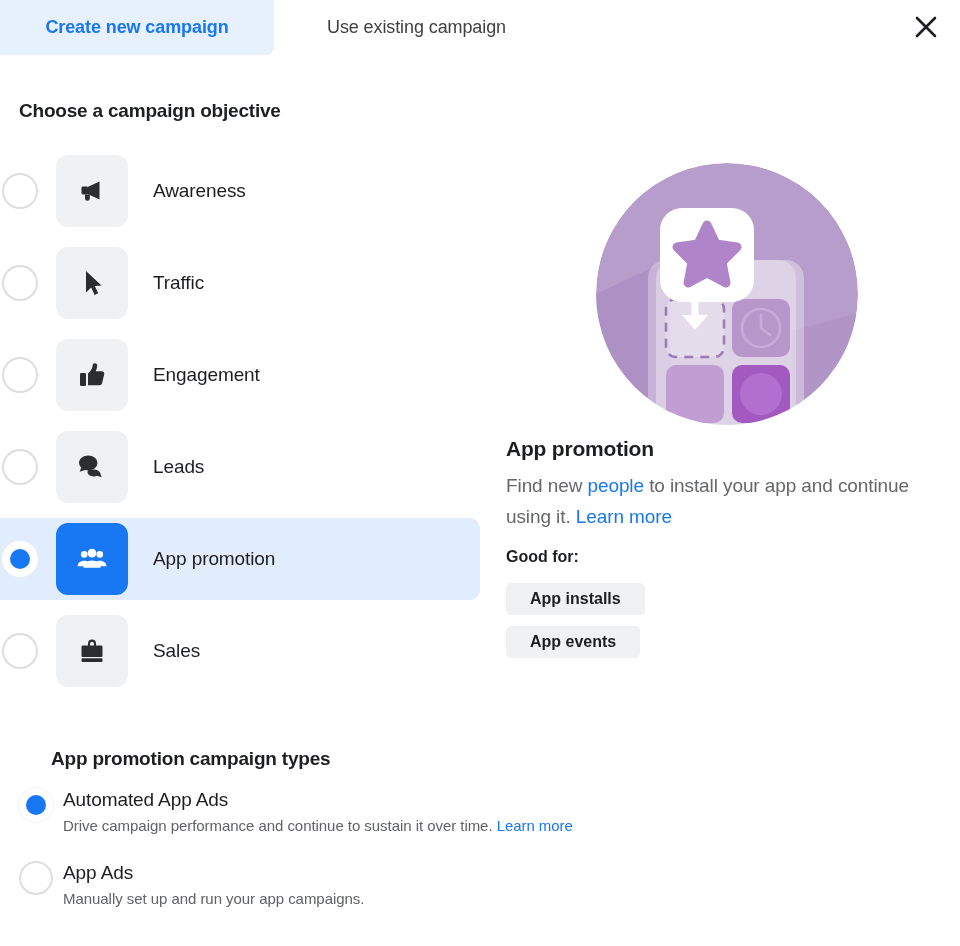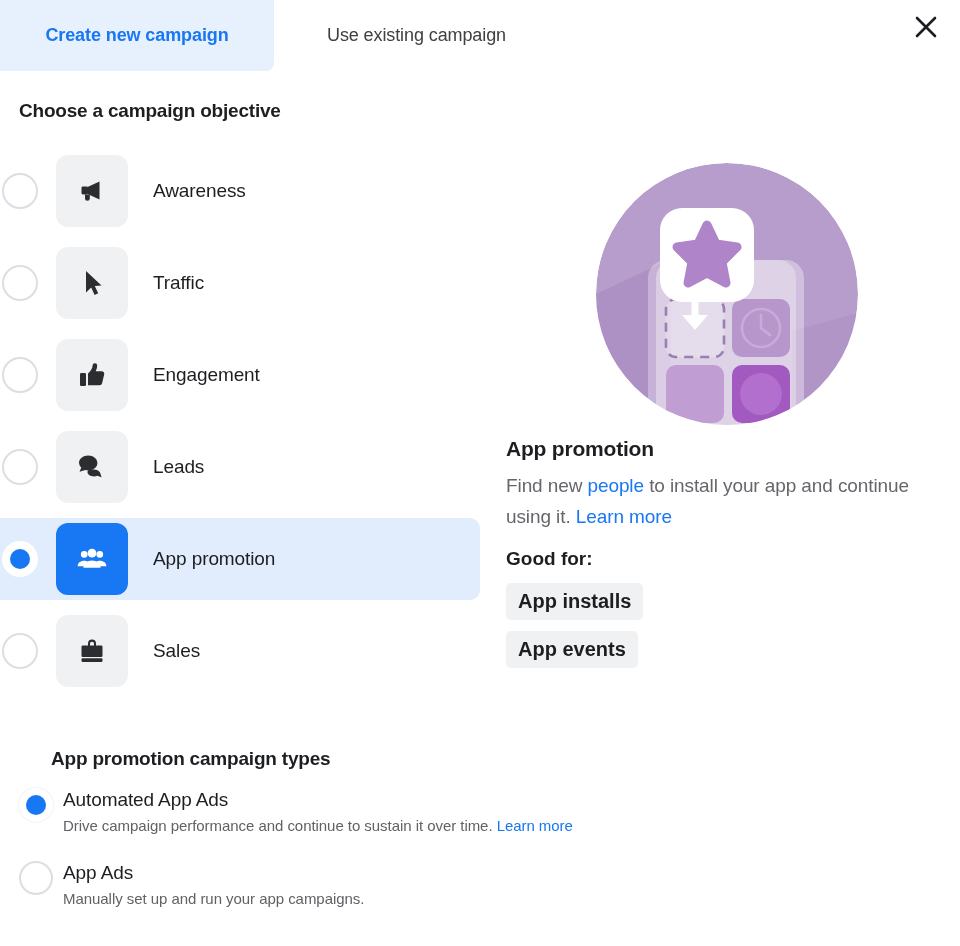--- a/index.html
+++ b/index.html
@@ -14,21 +14,21 @@
   }
 
   .page { position: relative; width: 960px; height: 946px; background: #fff; }
 
   
   .tabbar { position: absolute; left: 0; top: 0; width: 960px; height: 56px; }
 
   .tab {
     position: absolute;
     top: 0;
-    height: 71px;
+    height: 55px;
     display: flex;
     align-items: center;
     justify-content: center;
     font-size: 18px;
     letter-spacing: -0.1px;
     cursor: pointer;
   }
   .tab-active {
     left: 0;
     width: 274px;
@@ -146,33 +146,33 @@
     font-size: 19px;
     line-height: 31px;
     color: #65676b;
     letter-spacing: -0.1px;
   }
   .detail-desc a { color: #1877f2; text-decoration: none; cursor: pointer; }
 
   .good-for {
     position: absolute;
     left: 0; top: 388px;
-    font-size: 19px; font-weight: bold;
+    font-size: 16px; font-weight: bold;
     color: #1c1e21;
     white-space: nowrap;
   }
 
   .chips { position: absolute; left: 0; top: 423px; }
   .chip {
     display: block;
     width: fit-content;
     background: #f0f1f3;
     border-radius: 5px;
-    padding: 7px 12px;
-    font-size: 20px;
+    padding: 7px 24px;
+    font-size: 16px;
     font-weight: bold;
     color: #1c1e21;
     margin-bottom: 11px;
     white-space: nowrap;
   }
 
   
   #types-title { left: 19px; top: 748px; margin-left: 32px; }
 
   .types { position: absolute; left: 19px; top: 787px; width: 780px; }

